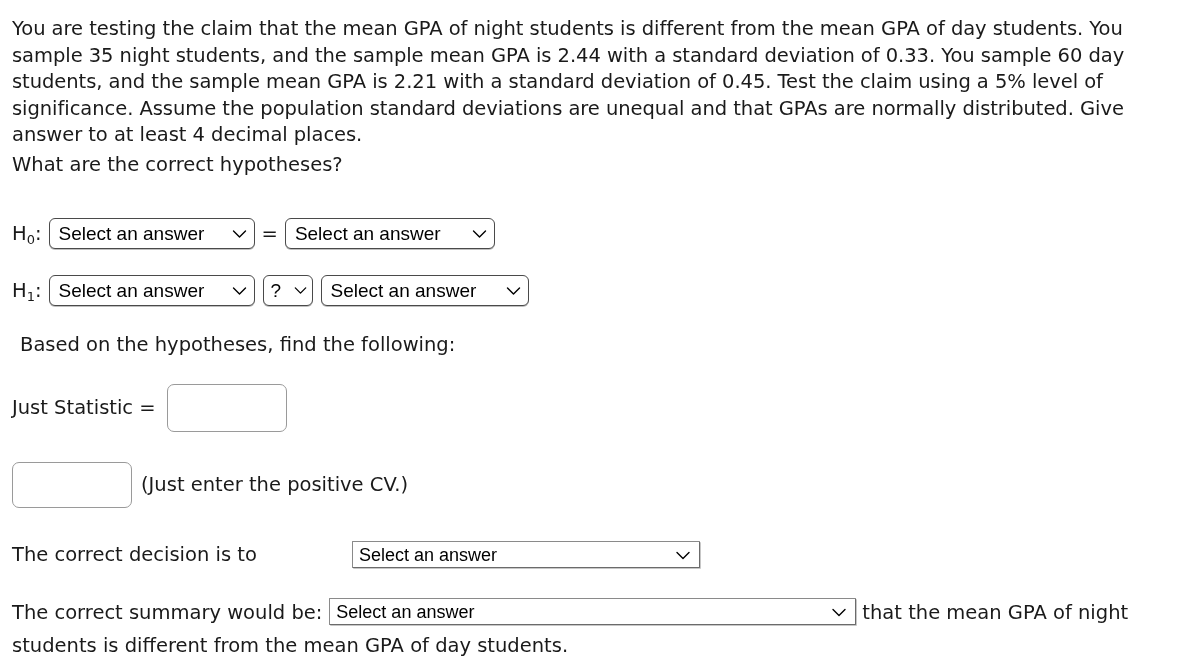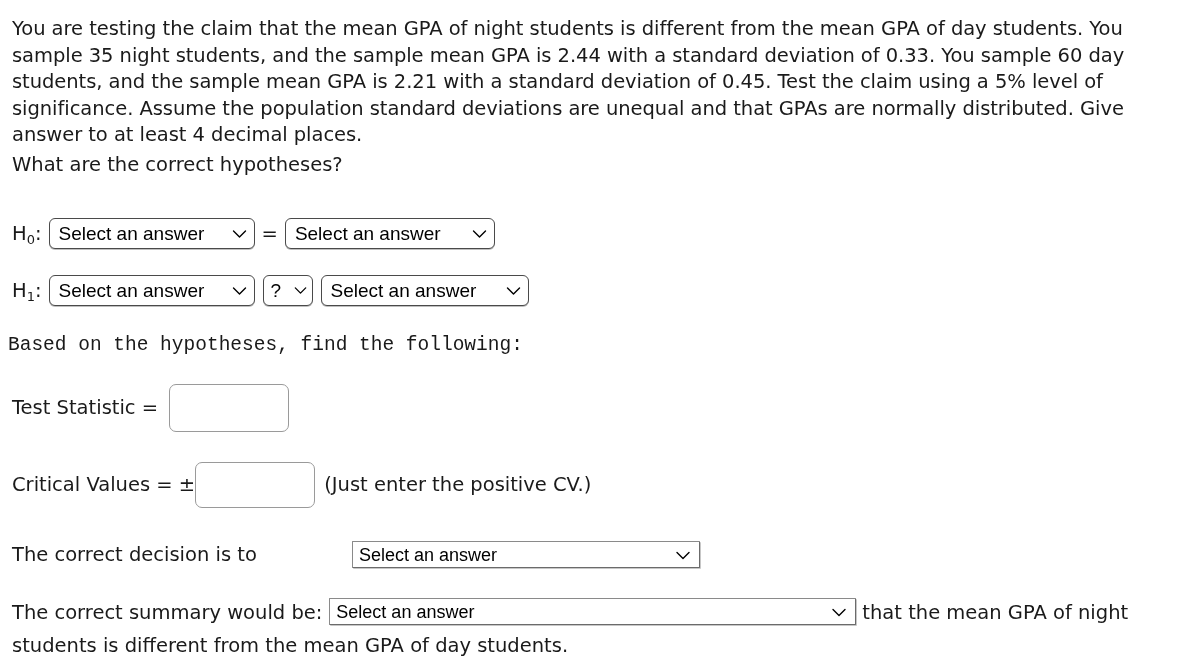--- a/index.html
+++ b/index.html
@@ -124,21 +124,21 @@
     display: inline-block;
   }
 
   .eq {
     font-size: 19.5px;
   }
 
   
   #row-h0   { left: 12px; top: 218px; }
   #row-h1   { left: 12px; top: 275px; }
-  #row-based{ left: 8px; top: 332px; font-family: Liberation Mono, monospace; }
+  #row-based{ left: 20px; top: 332px; }
   #row-ts   { left: 12px; top: 384px; }
   #row-cv   { left: 12px; top: 462px; }
   #row-dec  { left: 12px; top: 541px; gap: 44px; }
 
   #row-ts, #row-cv { align-items: center; }
 
   .sumwrap {
     position: absolute;
     left: 12px;
     top: 598px;
@@ -221,27 +221,26 @@
           </svg>
       </span>
     </span>
   </div>
 
   <div class="qline" id="row-based">
     <span class="label-text">Based on the hypotheses, find the following:</span>
   </div>
 
   <div class="qline" id="row-ts">
-    <span class="label-text">Test Statistic =</span>
+    <span class="label-text">Just Statistic =</span>
     <span style="display:inline-block;width:11px;"></span>
     <span class="tinput" style="width:120px;height:48px;"></span>
   </div>
 
   <div class="qline" id="row-cv">
-    <span class="label-text">Critical Values = ±</span>
     <span class="tinput" style="width:120px;height:46px;"></span>
     <span style="display:inline-block;width:9px;"></span>
     <span class="label-text">(Just enter the positive CV.)</span>
   </div>
 
   <div class="qline" id="row-dec">
     <span class="label-text">The correct decision is to</span>
     <span class="gap-s"></span>
     <span class="nsel" style="width:348px;">
       <span class="nsel-text">Select an answer</span>

